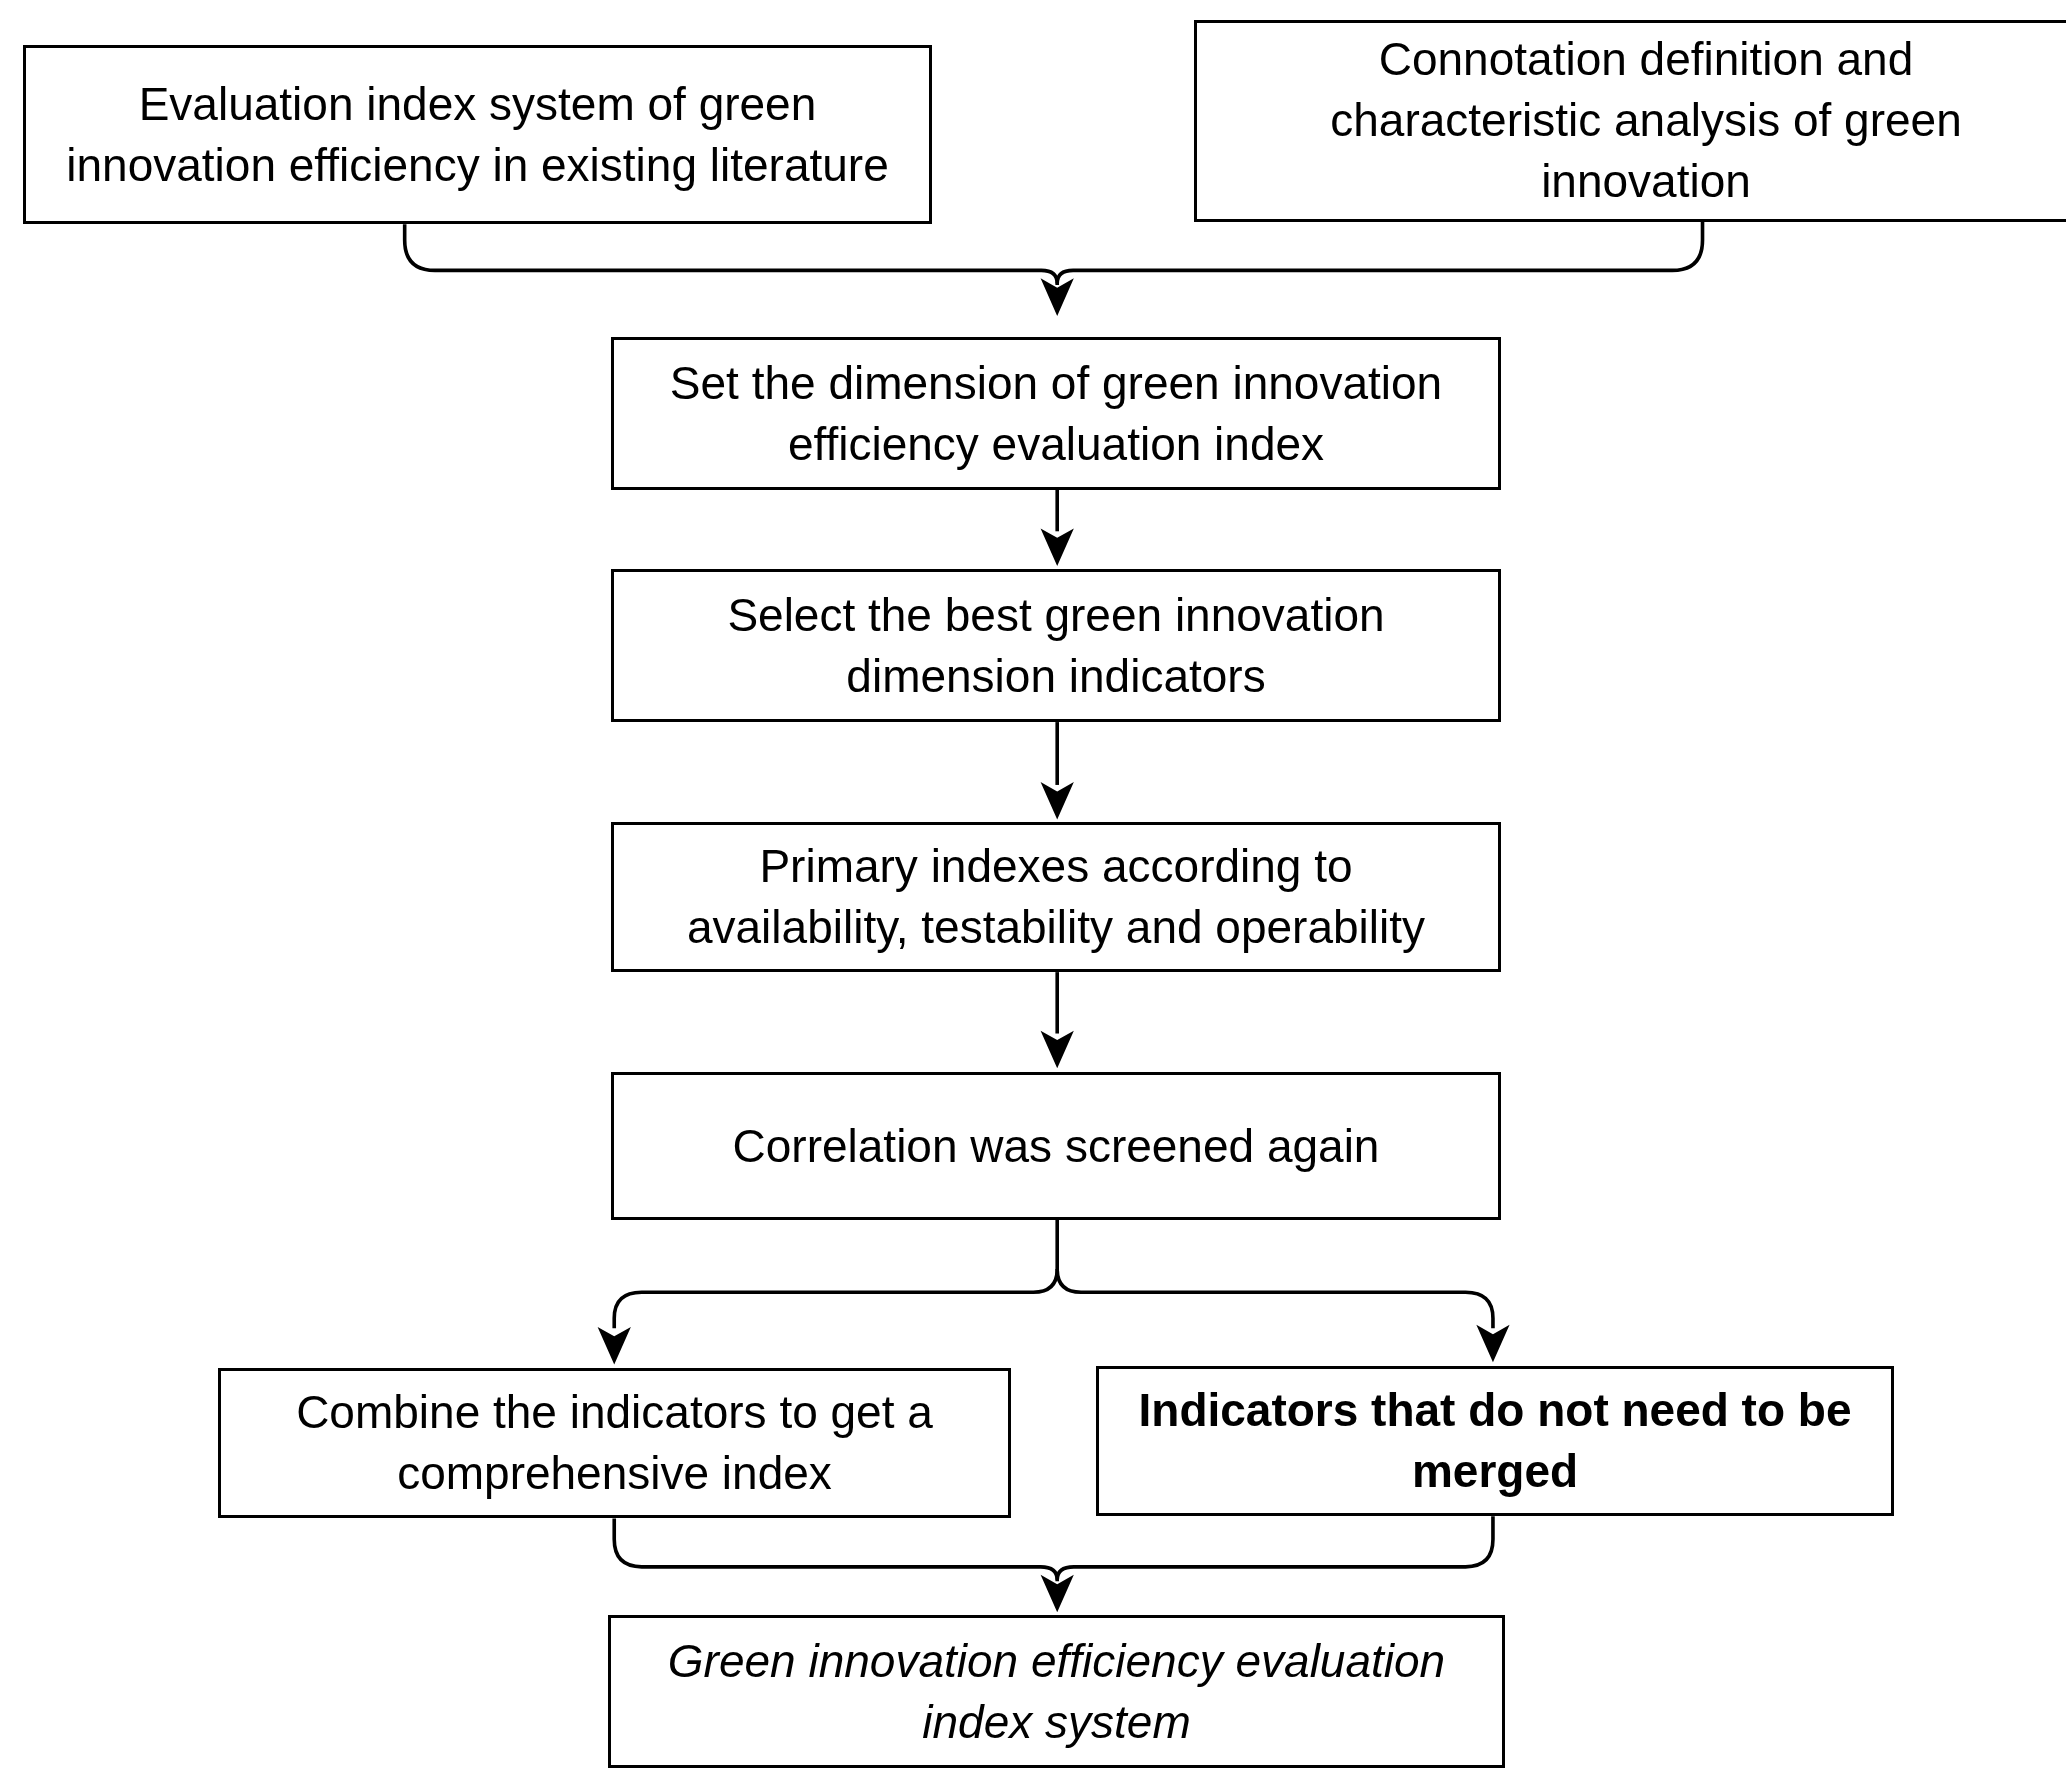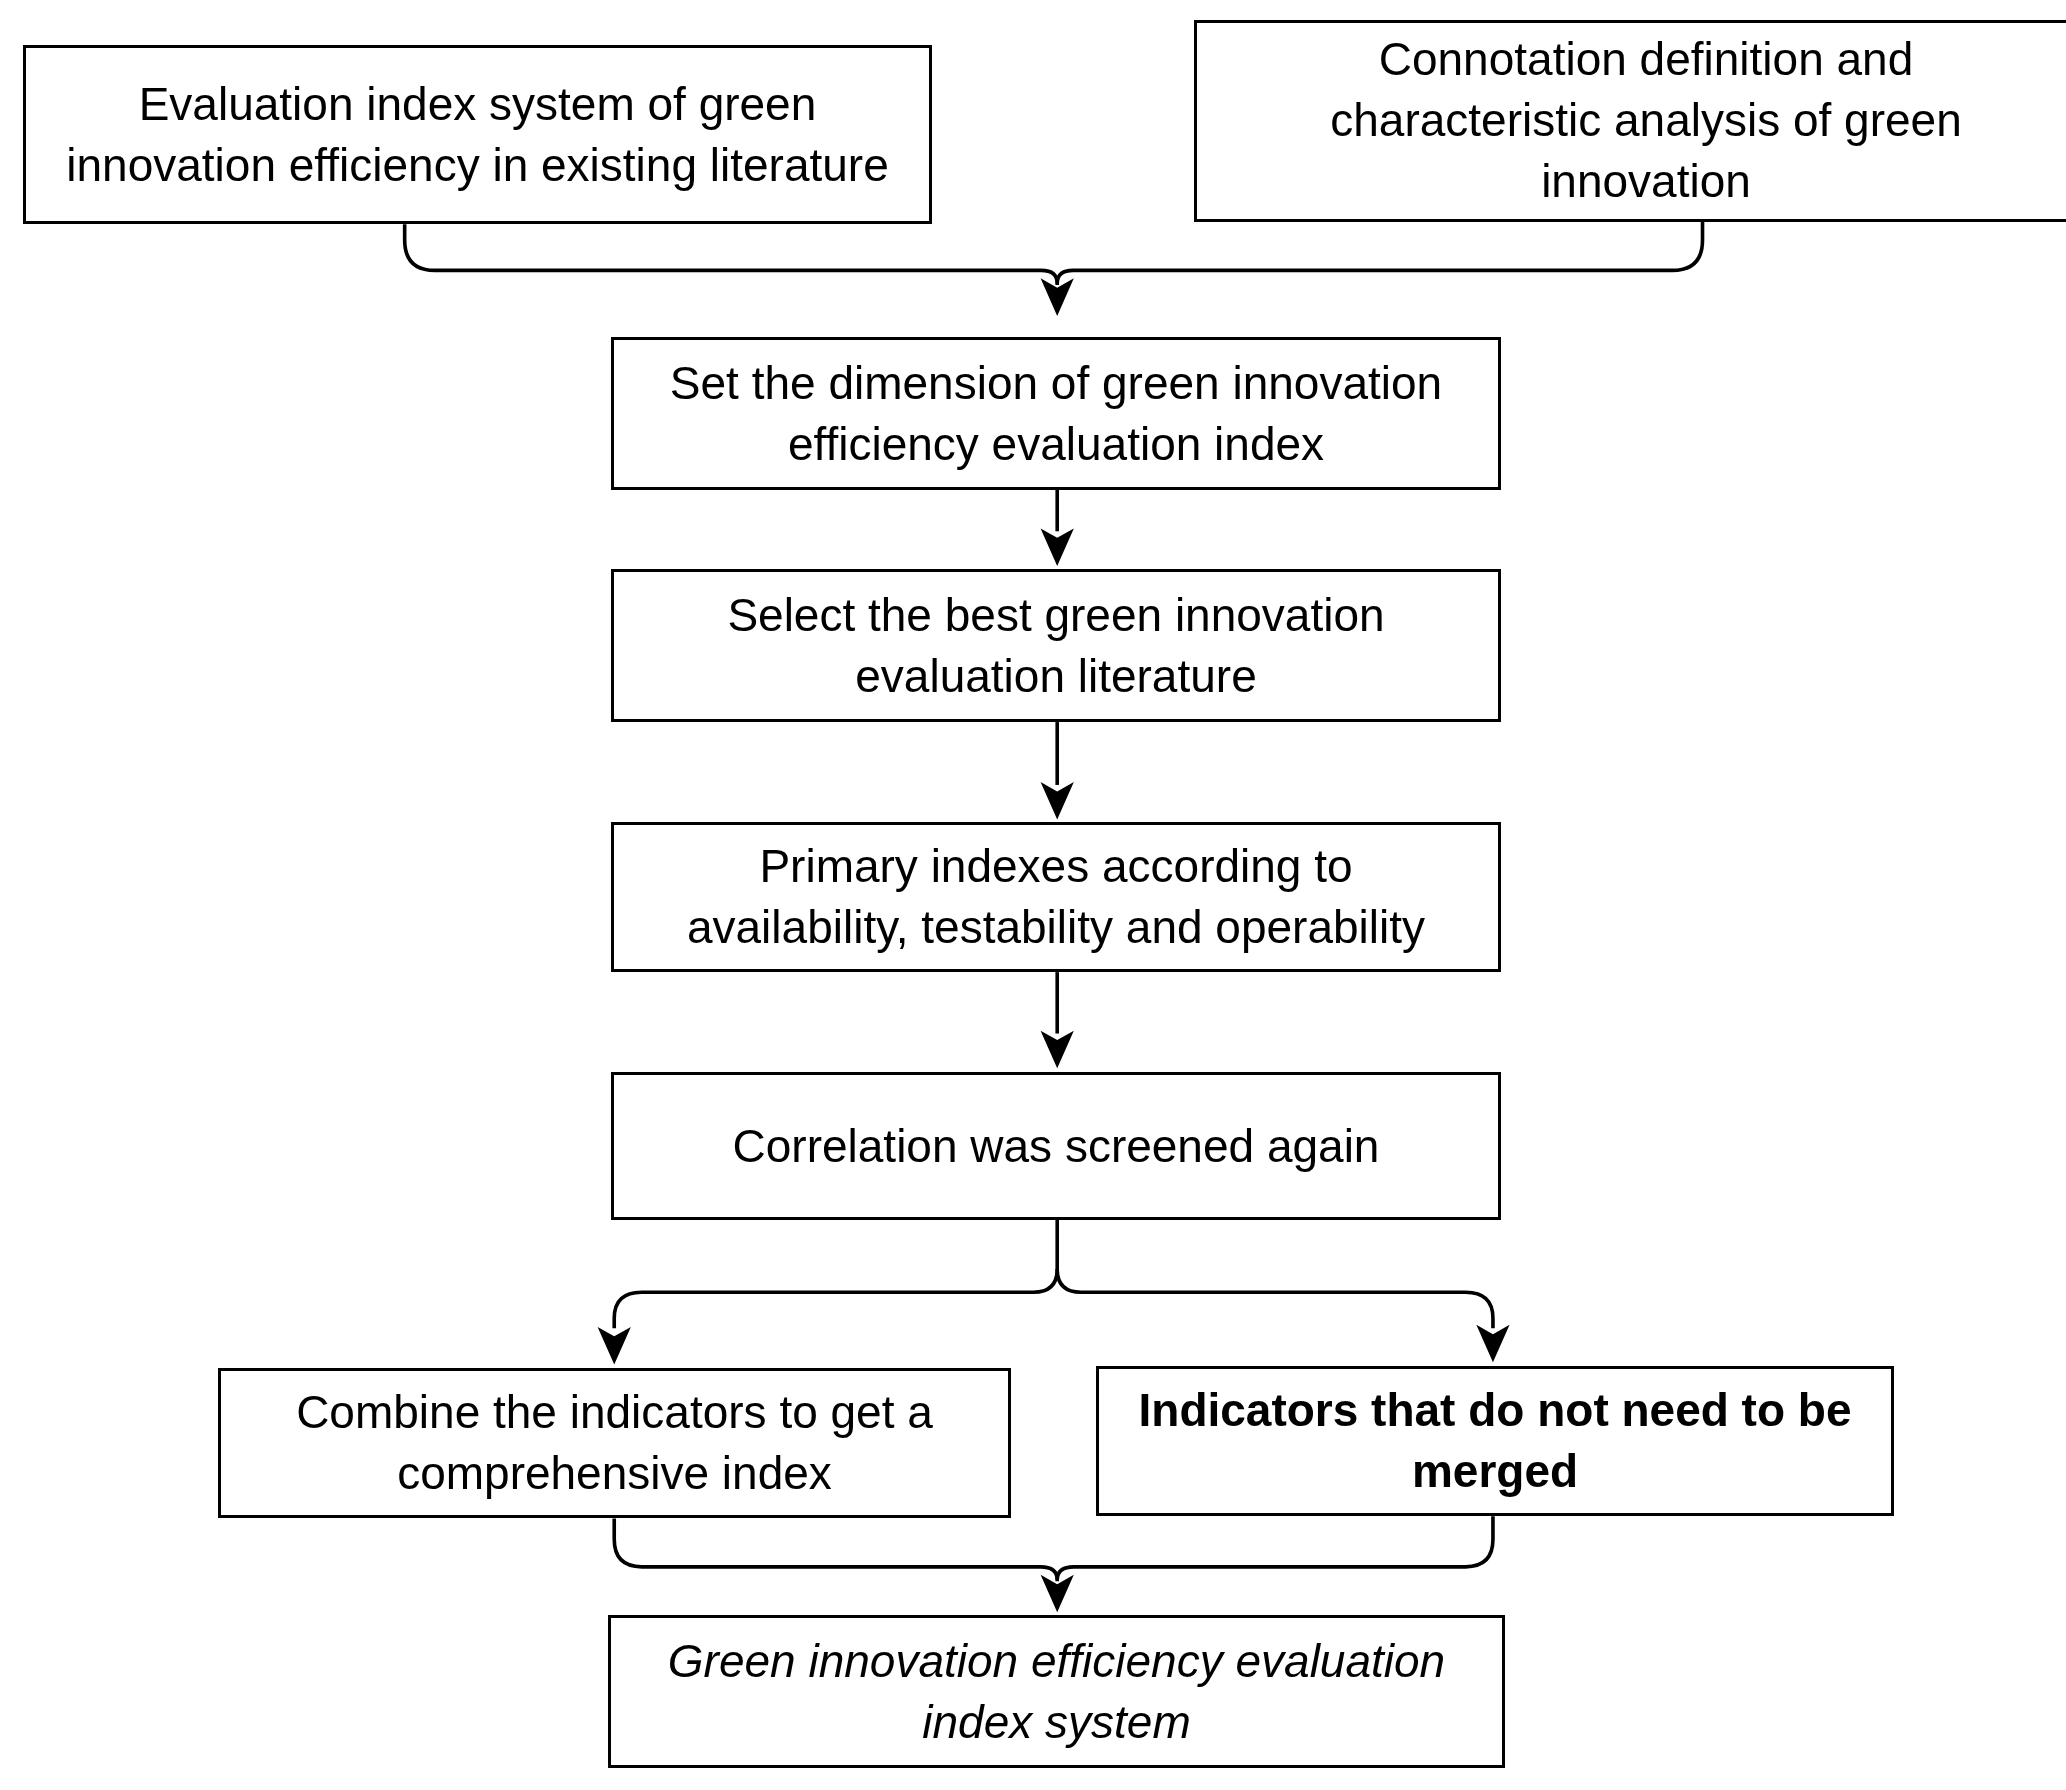--- a/index.html
+++ b/index.html
@@ -109,21 +109,21 @@
 innovation</span>
   </div>
 
   <div class="node" id="node-dimension">
     <span class="label">Set the dimension of green innovation
 efficiency evaluation index</span>
   </div>
 
   <div class="node" id="node-select">
     <span class="label">Select the best green innovation
-evaluation literature</span>
+dimension indicators</span>
   </div>
 
   <div class="node" id="node-correlation">
     <span class="label">Correlation was screened again</span>
   </div>
 
   <div class="node" id="node-primary">
     <span class="label">Primary indexes according to
 availability, testability and operability</span>
   </div>

